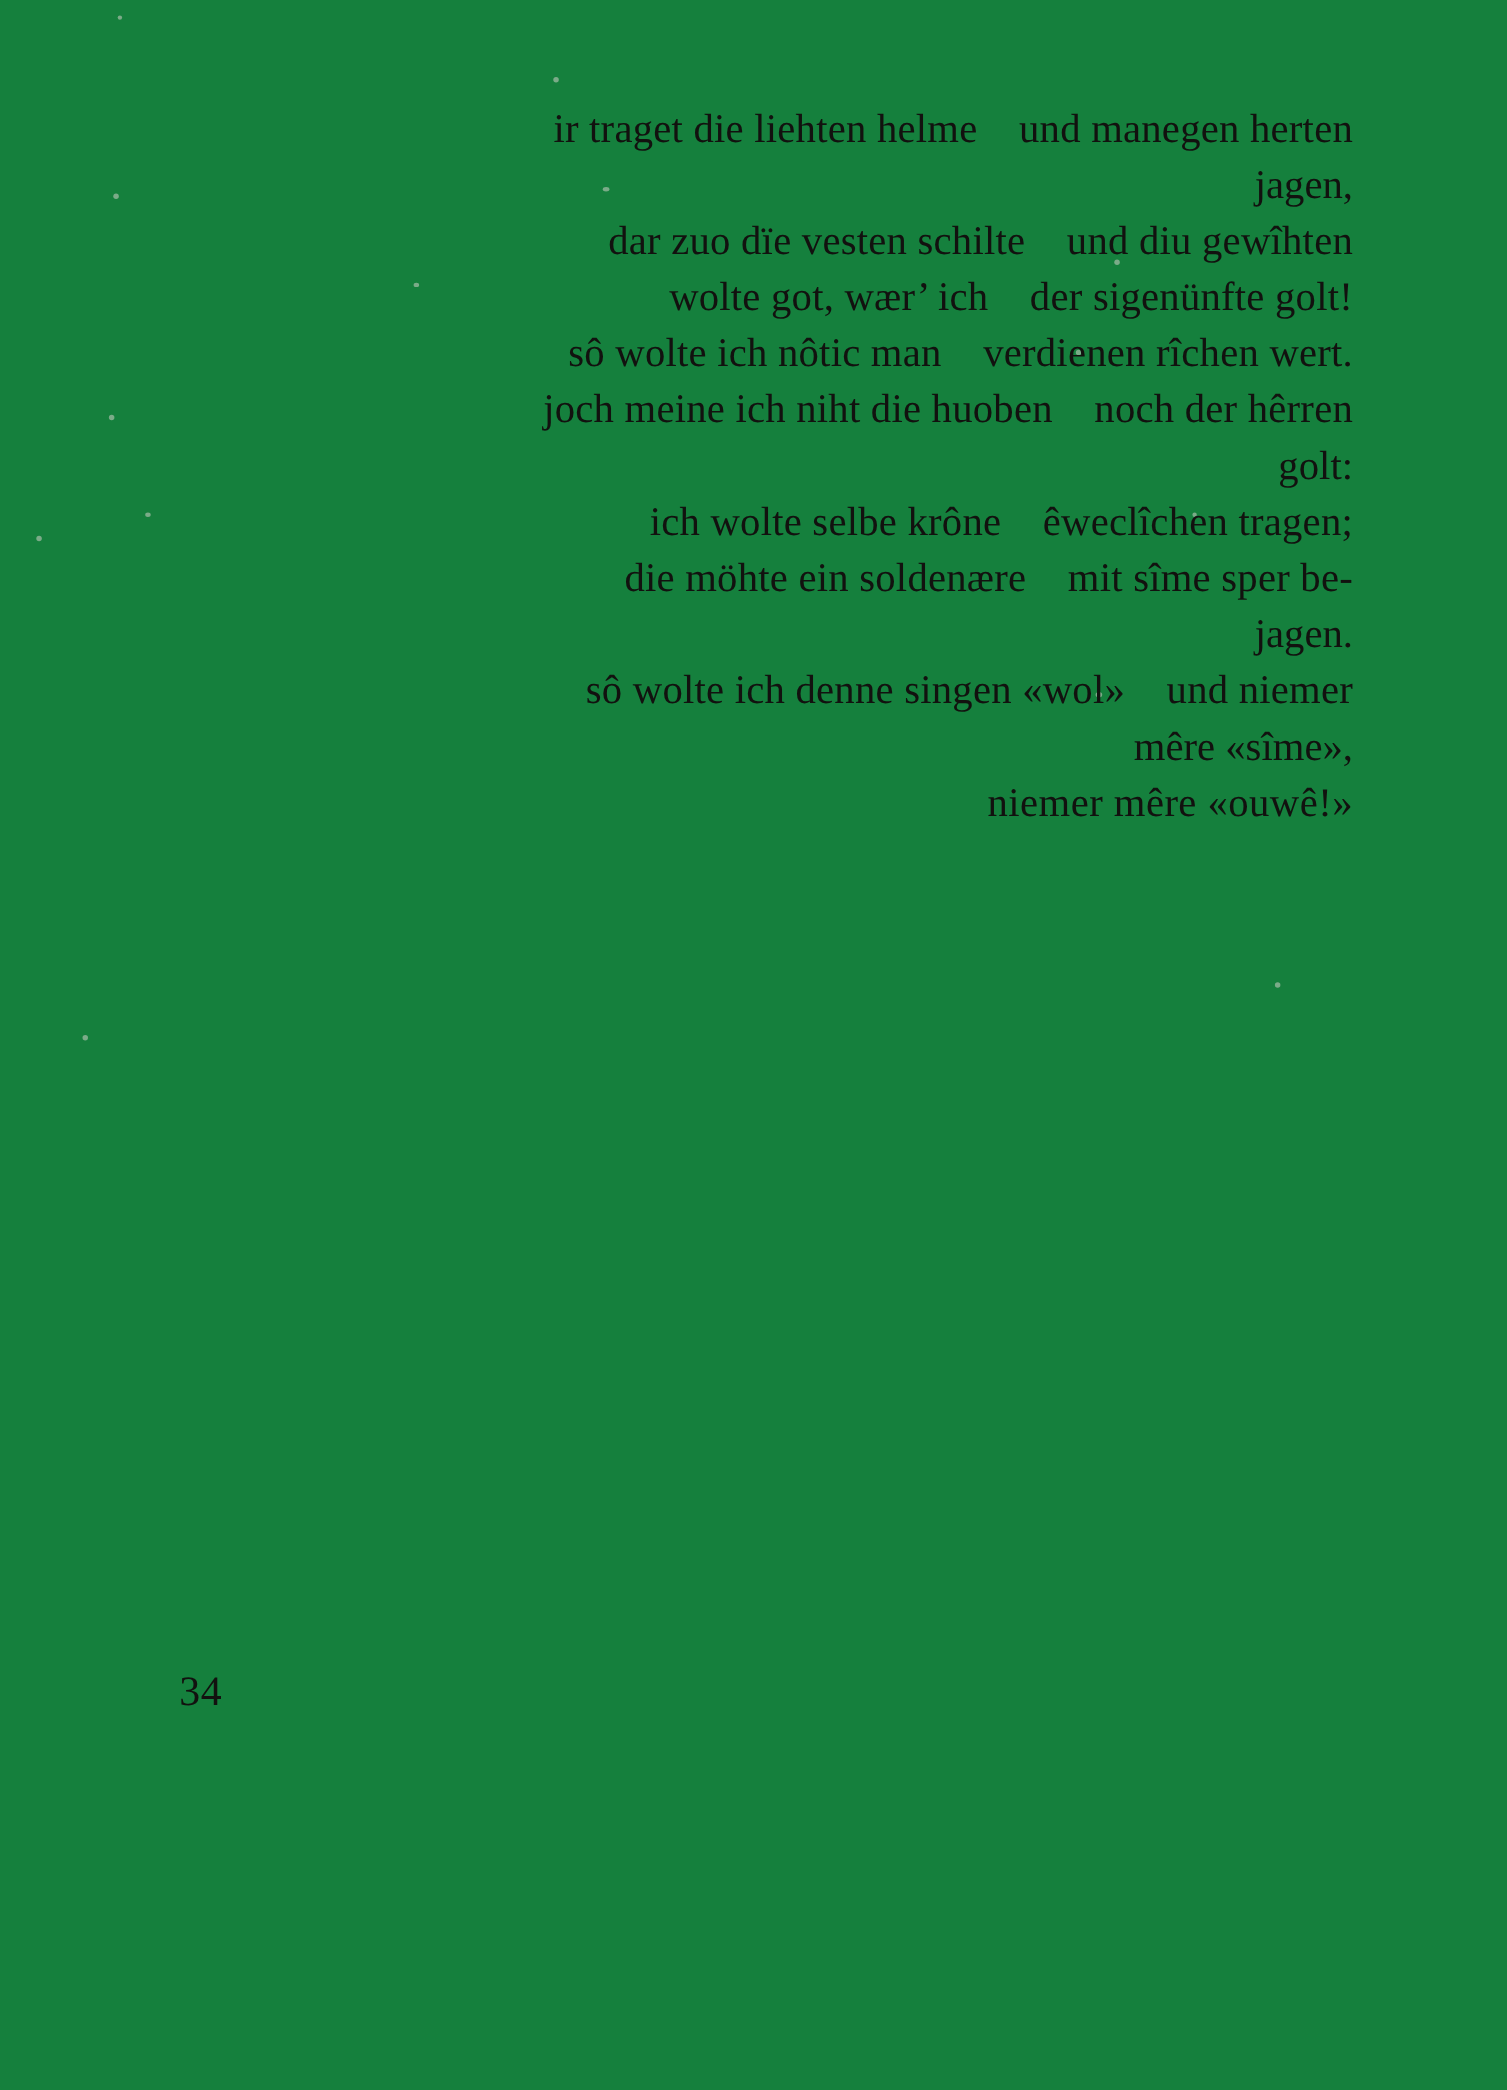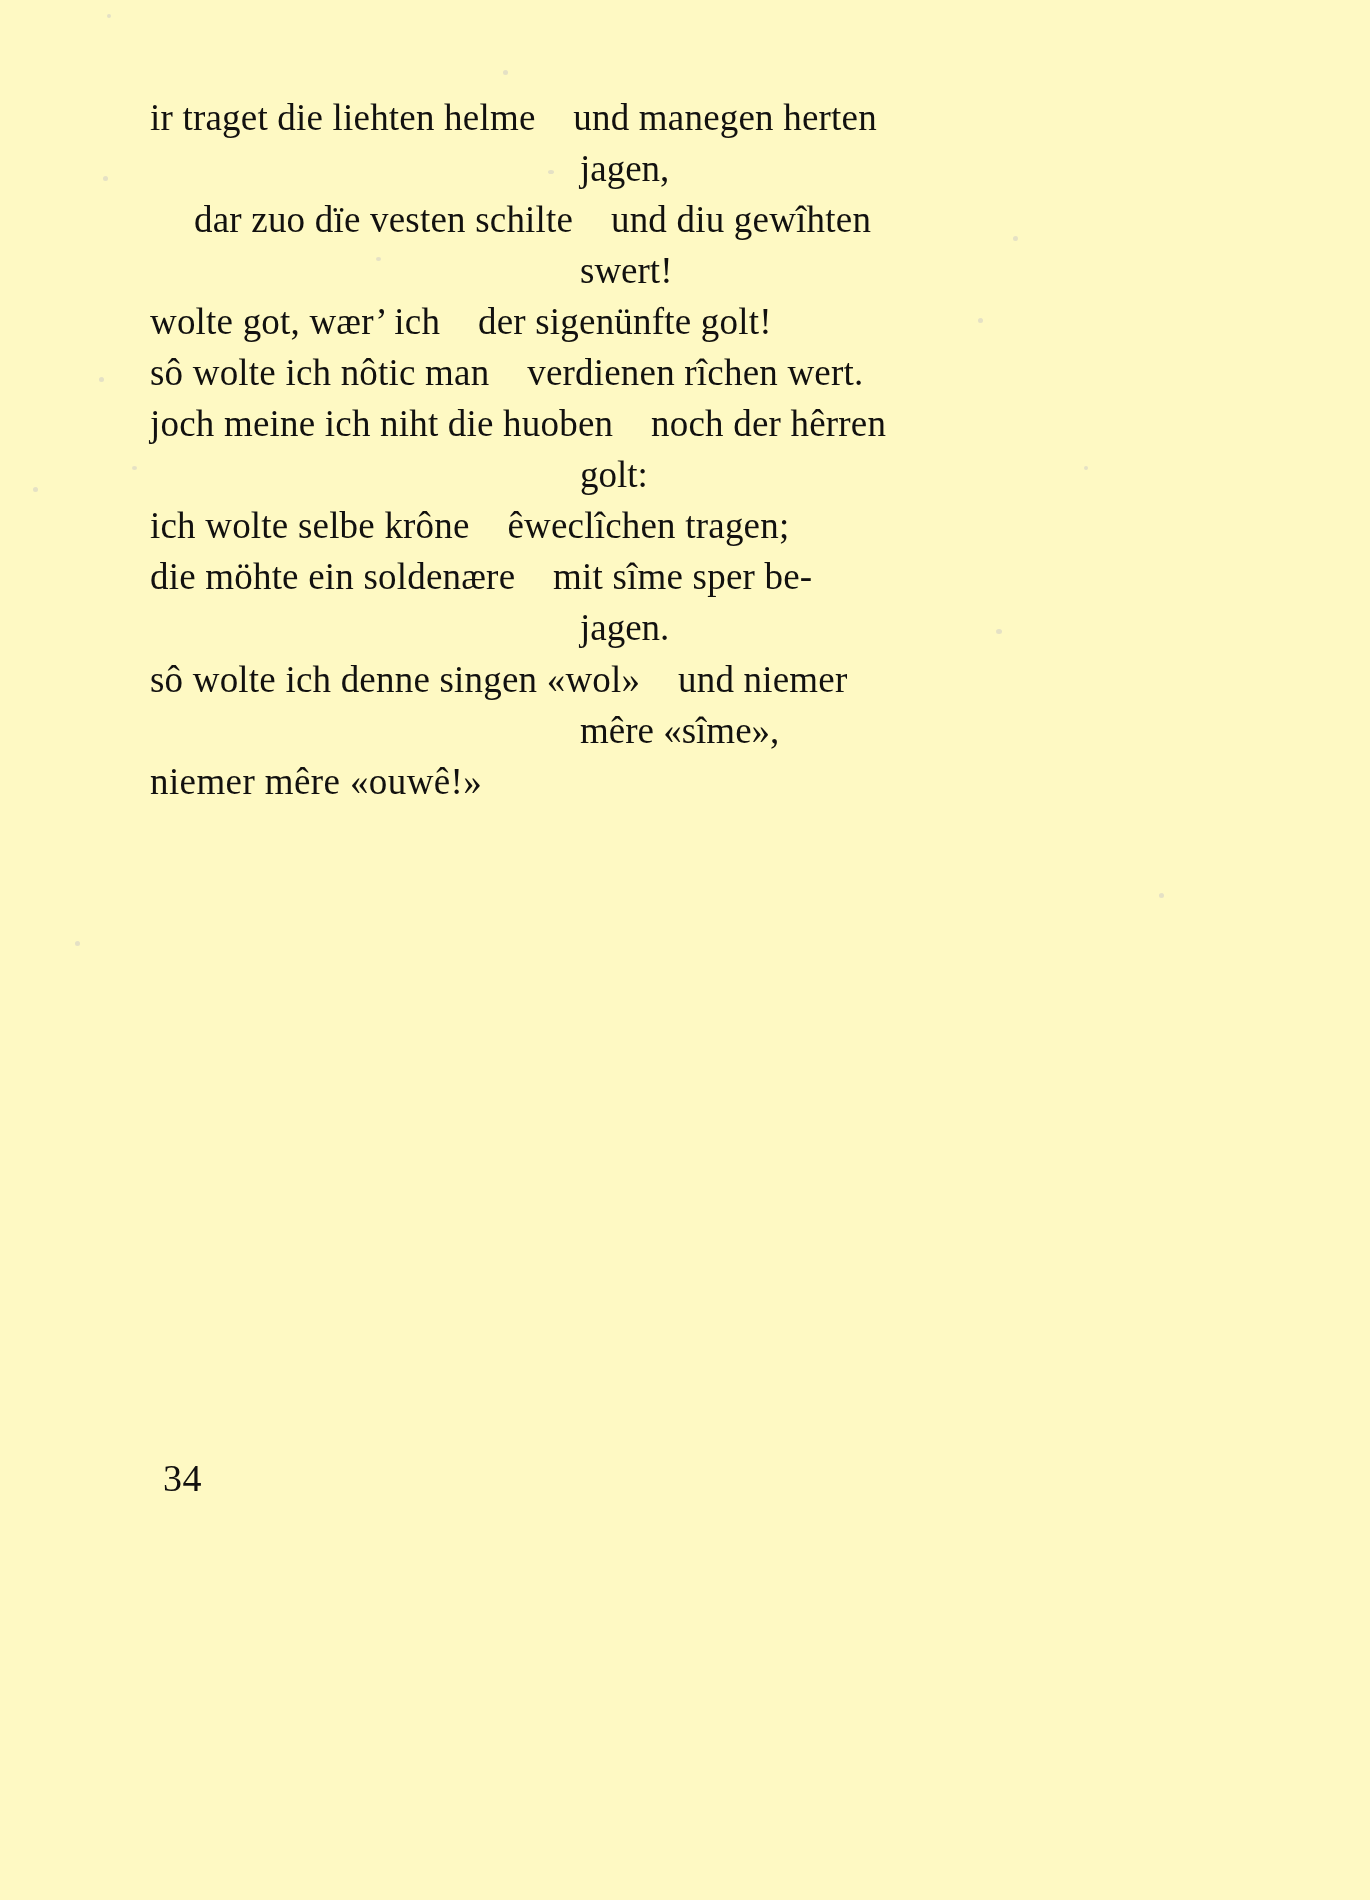--- a/index.html
+++ b/index.html
@@ -12,21 +12,22 @@
     height: 1900px;
     position: relative;
     font-family: "Liberation Serif", "DejaVu Serif", serif;
     color: #12110f;
     overflow: hidden;
   }
 
   .page {
     position: absolute;
     inset: 0;
-    background: #fef9c3;
+    background: #15803d;
+    text-align: right;
   }
 
   
   .speck {
     position: absolute;
     background: #cfcdc6;
     border-radius: 50%;
     opacity: .55;
   }
 
@@ -55,21 +56,21 @@
   }
 
   .verse.last {
     font-weight: 400;
     letter-spacing: .4px;
   }
 
   .folio {
     position: absolute;
     left: 163px;
-    top: 1456px;
+    top: 1516px;
     font-size: 38px;
     letter-spacing: .5px;
   }
 </style>
 </head>
 <body>
 
 <div class="page">
 
   <span class="speck" style="left:107px;  top:14px;  width:4px; height:4px;"></span>
@@ -86,21 +87,20 @@
   <span class="speck" style="left:996px;  top:629px; width:6px; height:5px;"></span>
   <span class="speck" style="left:1159px; top:893px; width:5px; height:5px;"></span>
   <span class="speck" style="left:75px;   top:941px; width:5px; height:5px;"></span>
 
   <div class="poem">
 
     <p class="verse">ir traget die liehten helme    und manegen herten</p>
     <p class="runover">jagen,</p>
 
     <p class="verse indent-1">dar zuo dïe vesten schilte    und diu gewîhten</p>
-    <p class="runover">swert!</p>
 
     <p class="verse">wolte got, wær’ ich    der sigenünfte golt!</p>
     <p class="verse">sô wolte ich nôtic man    verdienen rîchen wert.</p>
     <p class="verse">joch meine ich niht die huoben    noch der hêrren</p>
     <p class="runover">golt:</p>
 
     <p class="verse">ich wolte selbe krône    êweclîchen tragen;</p>
     <p class="verse">die möhte ein soldenære    mit sîme sper be-</p>
     <p class="runover">jagen.</p>
 

